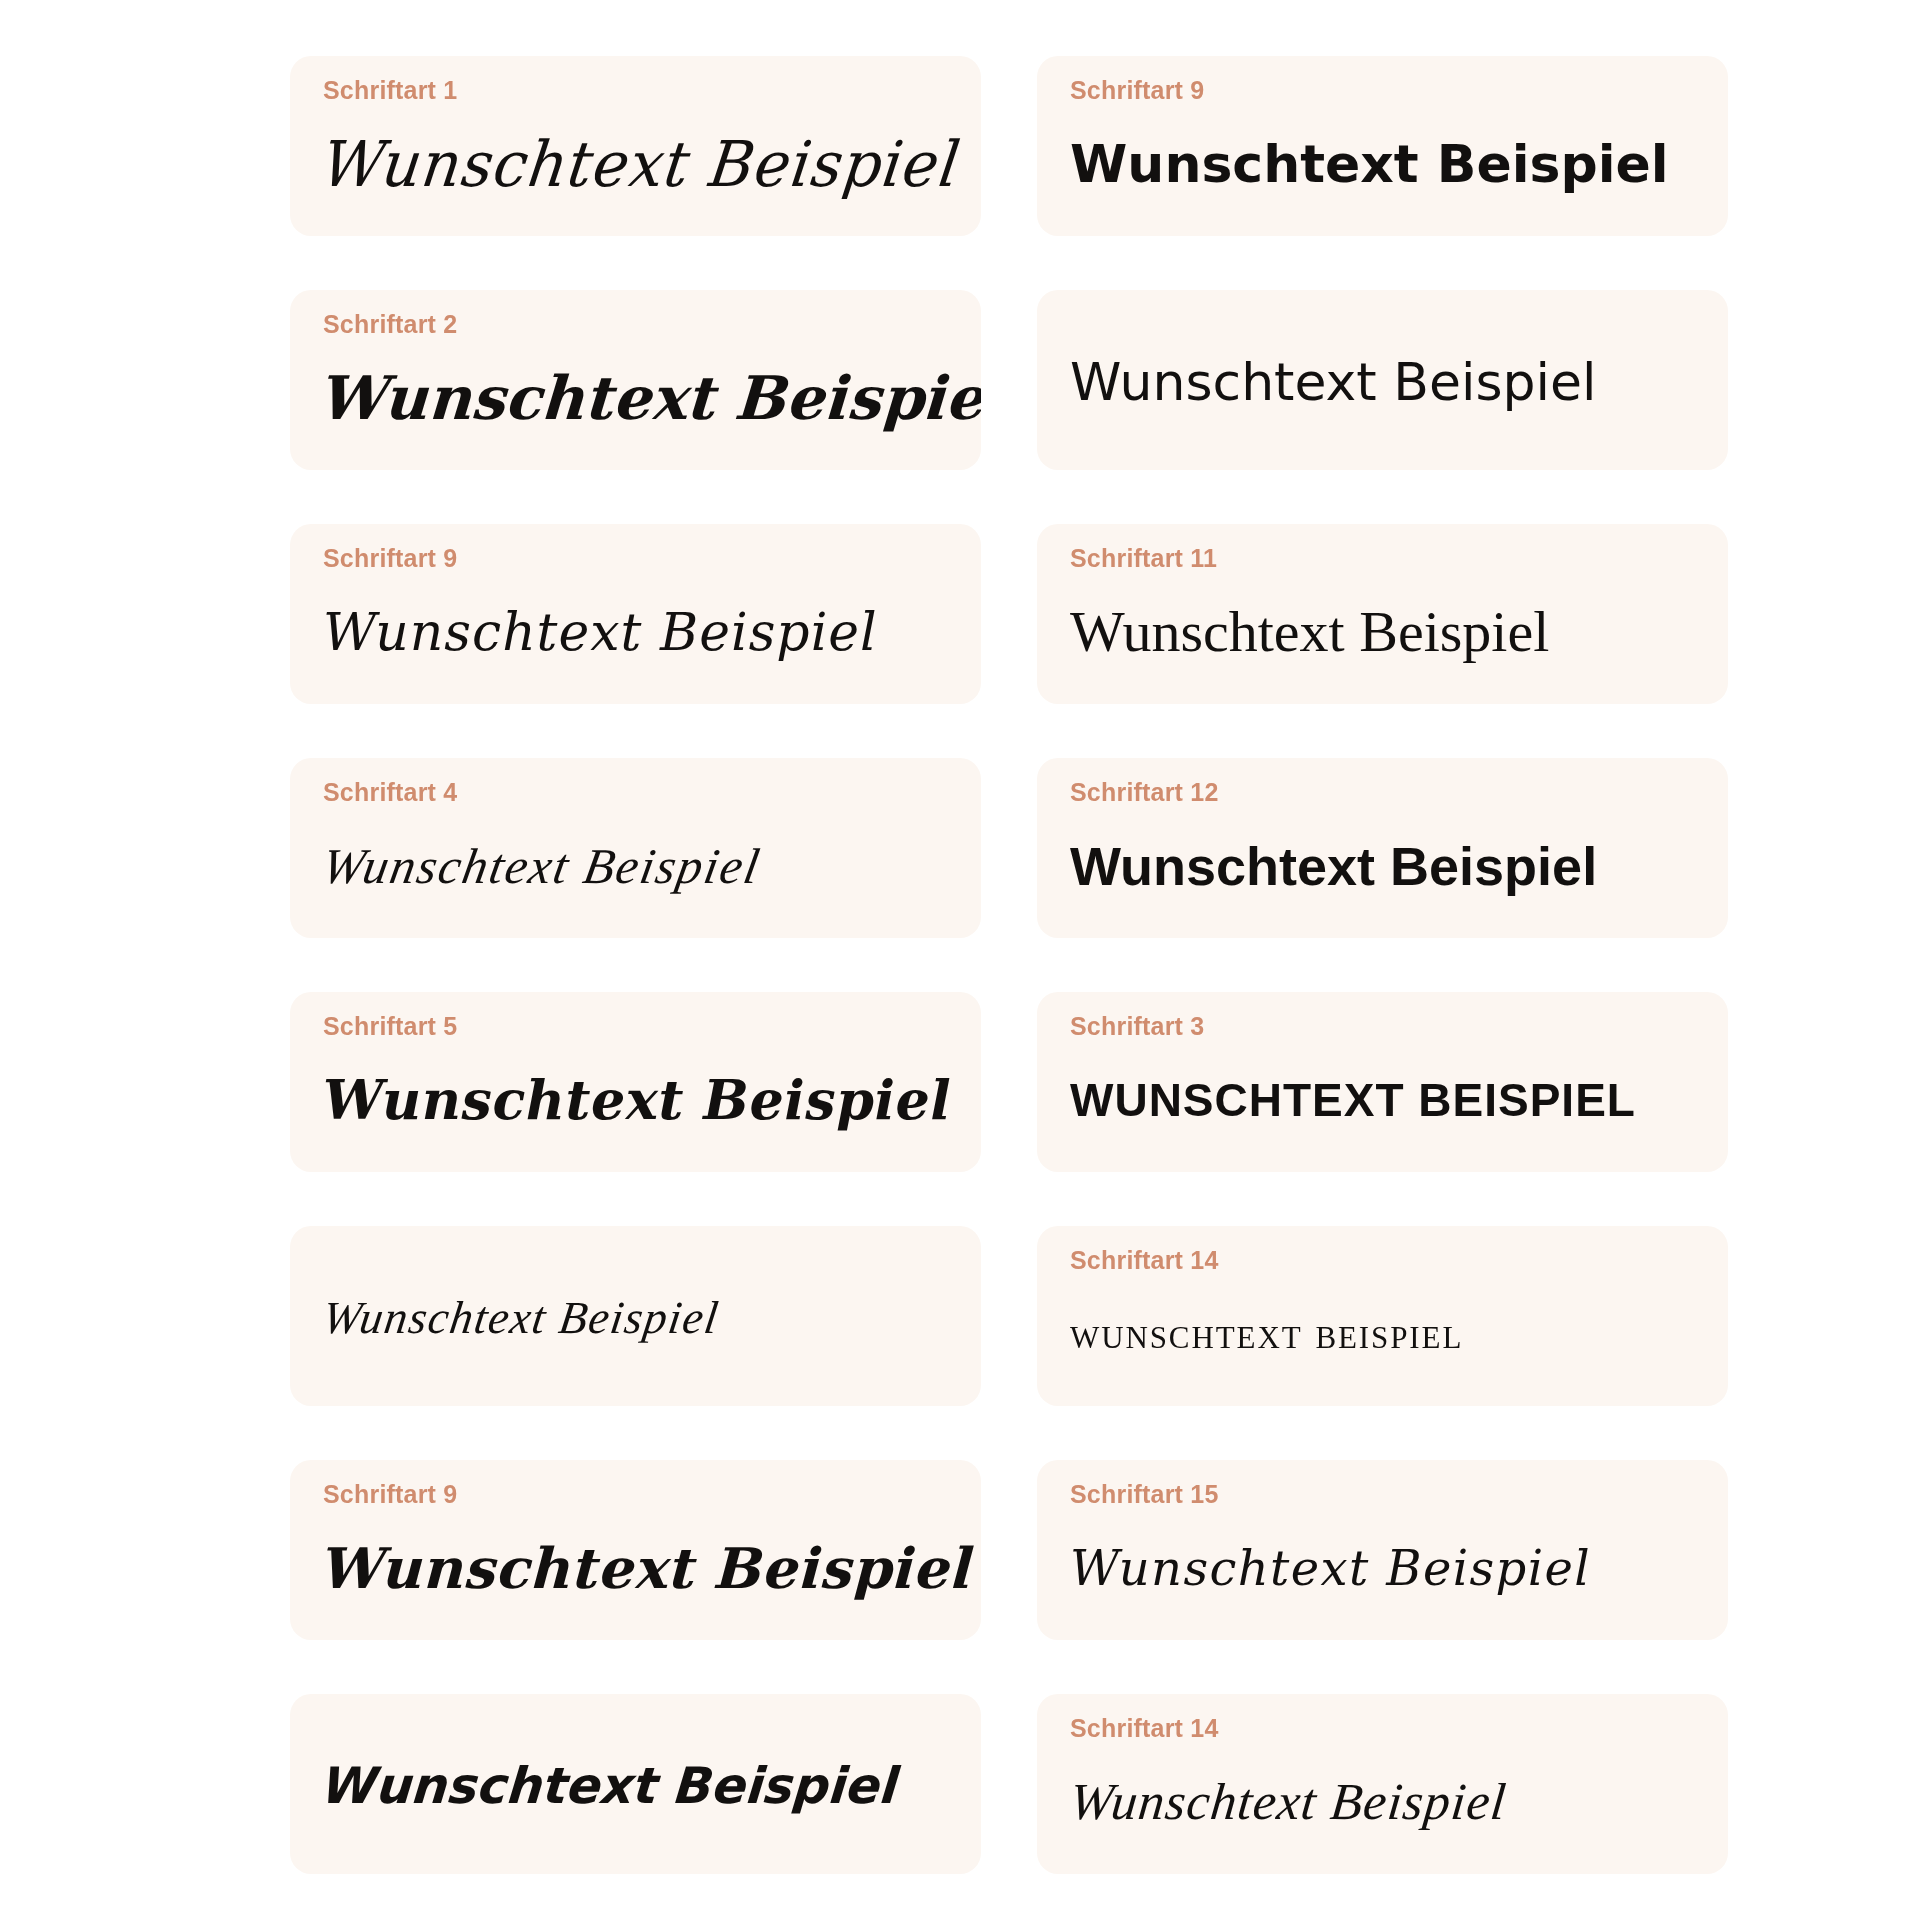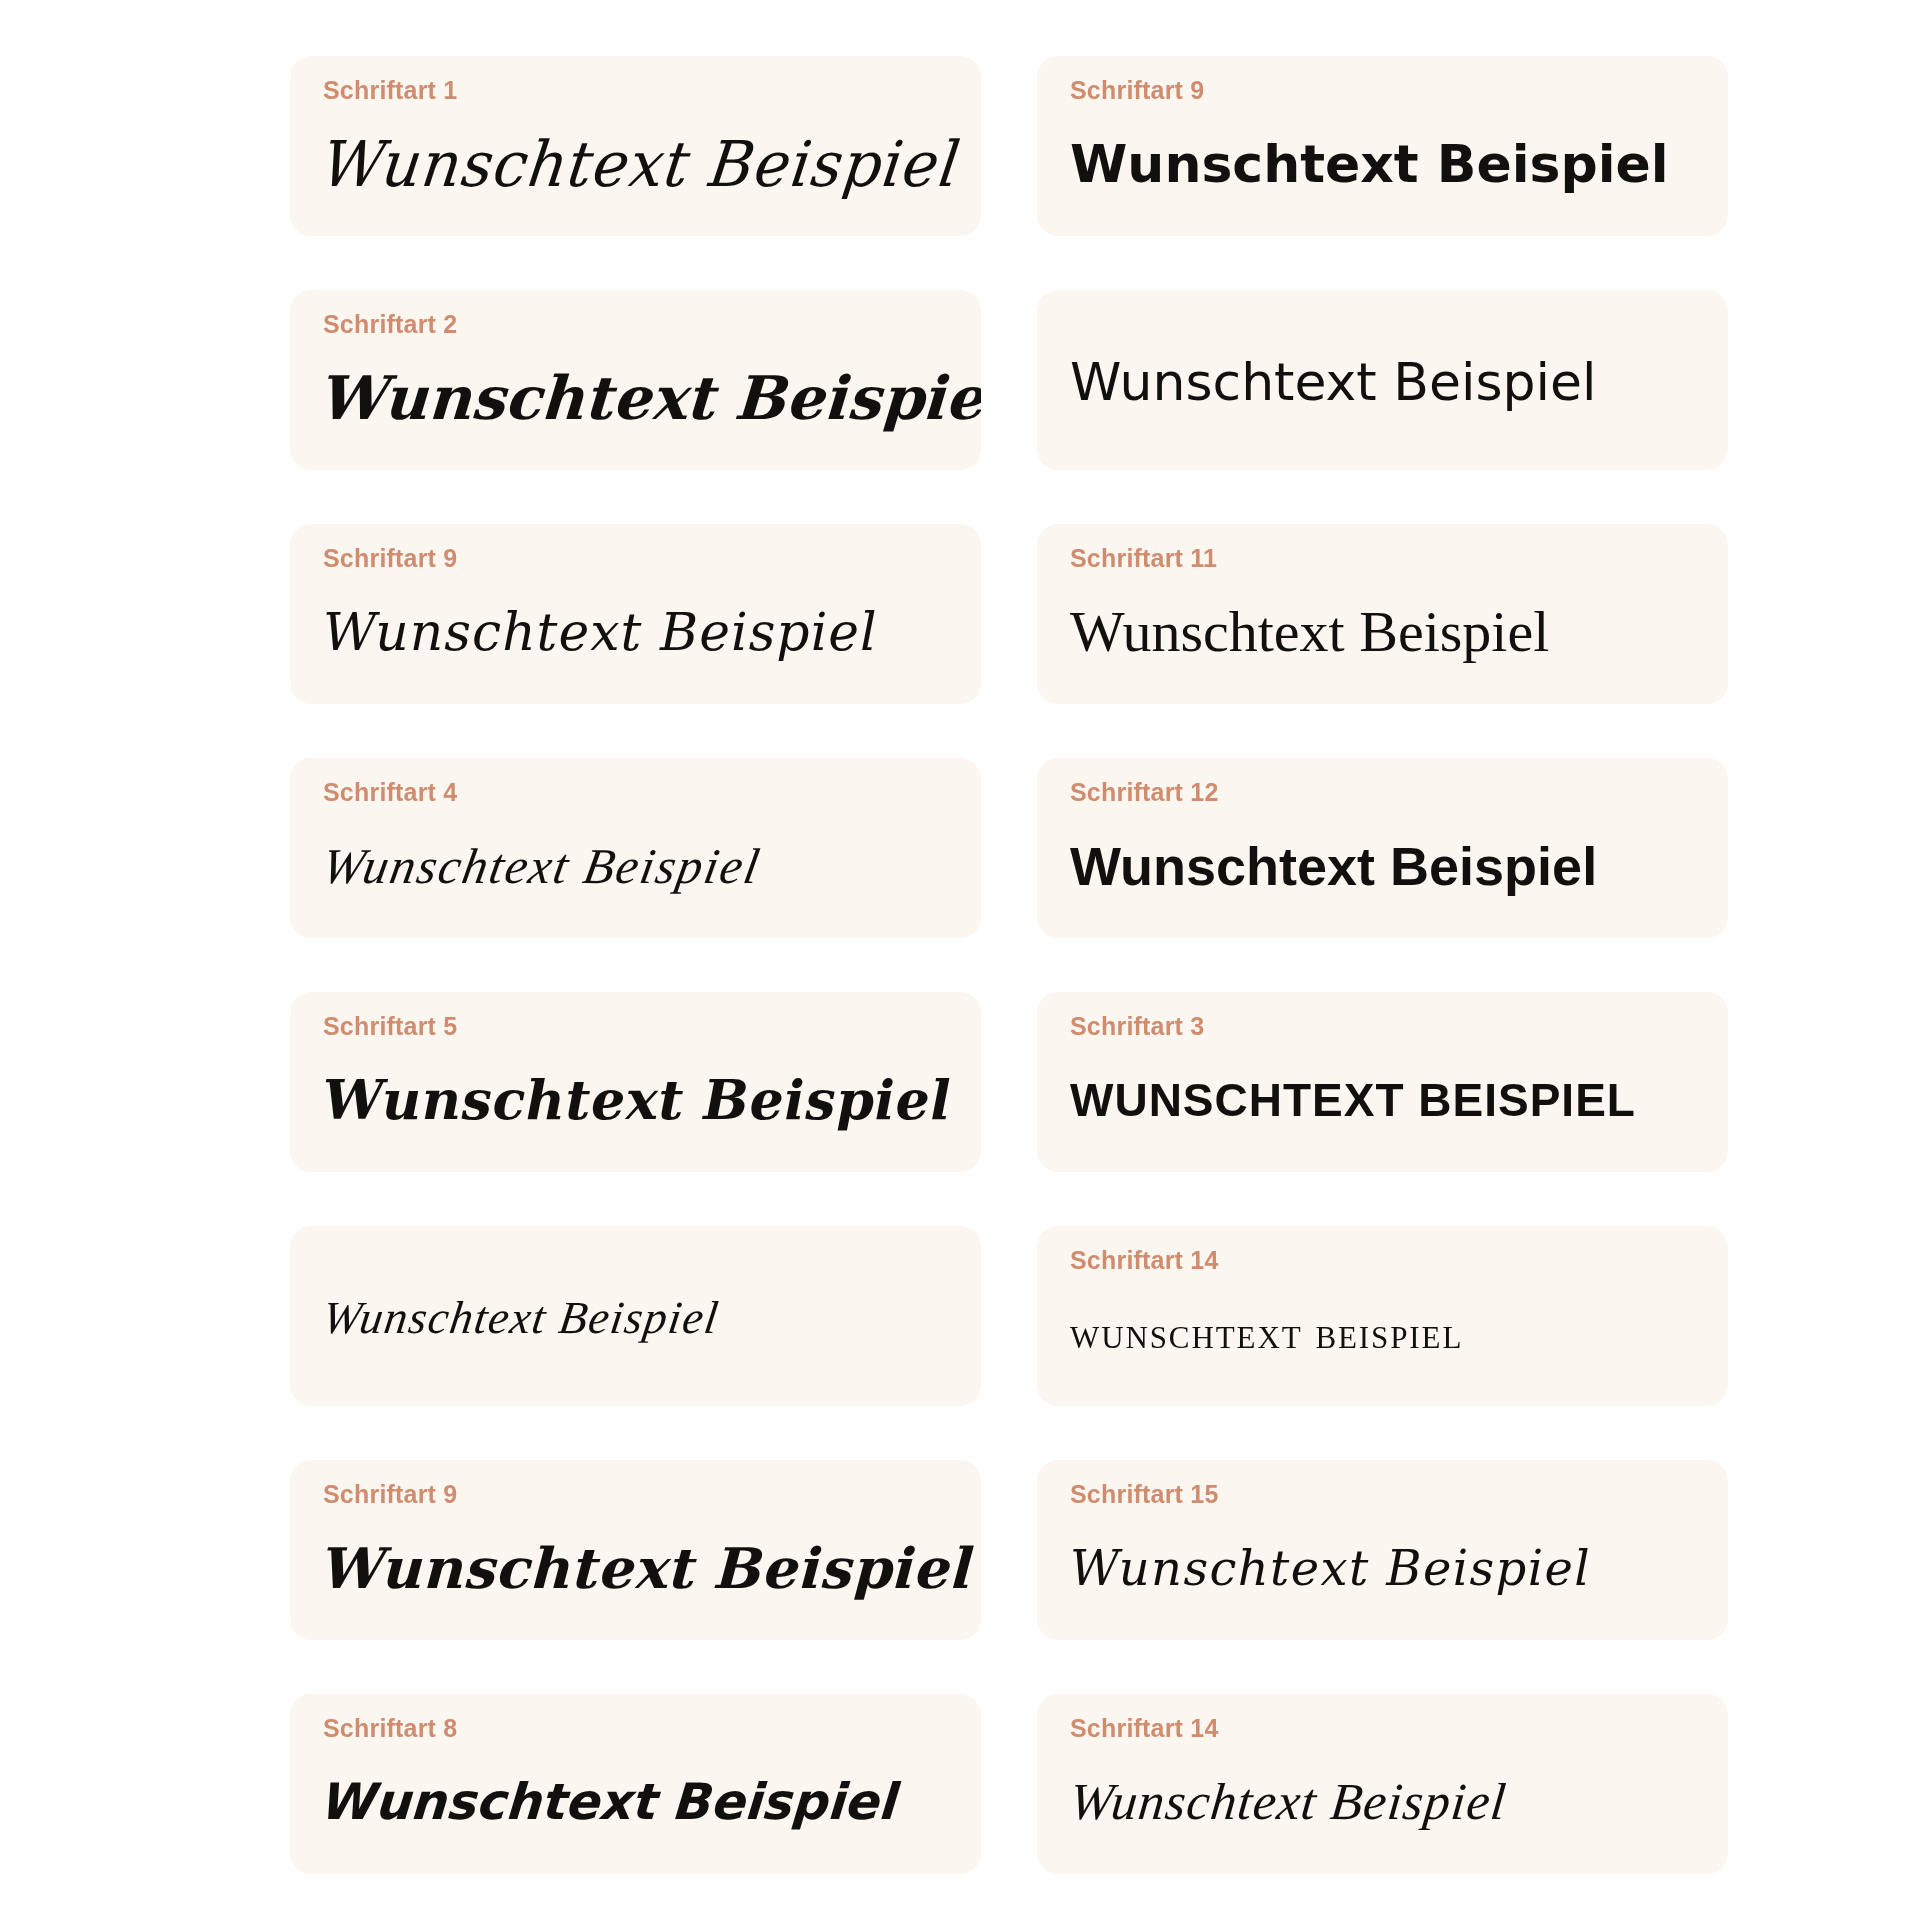--- a/index.html
+++ b/index.html
@@ -273,21 +273,20 @@
   </div>
 
   <div class="font-card s15">
     <div class="card-label">Schriftart 15</div>
     <div class="sample">
         <span class="sample-inner">Wunschtext Beispiel</span>
       </div>
   </div>
 
   <div class="font-card s8">
-    <div class="card-label">Schriftart 8</div>
     <div class="sample">
         <span class="sample-inner">Wunschtext Beispiel</span>
       </div>
   </div>
 
   <div class="font-card s16">
     <div class="card-label">Schriftart 14</div>
     <div class="sample">
         <span class="sample-inner">Wunschtext Beispiel</span>
       </div>

